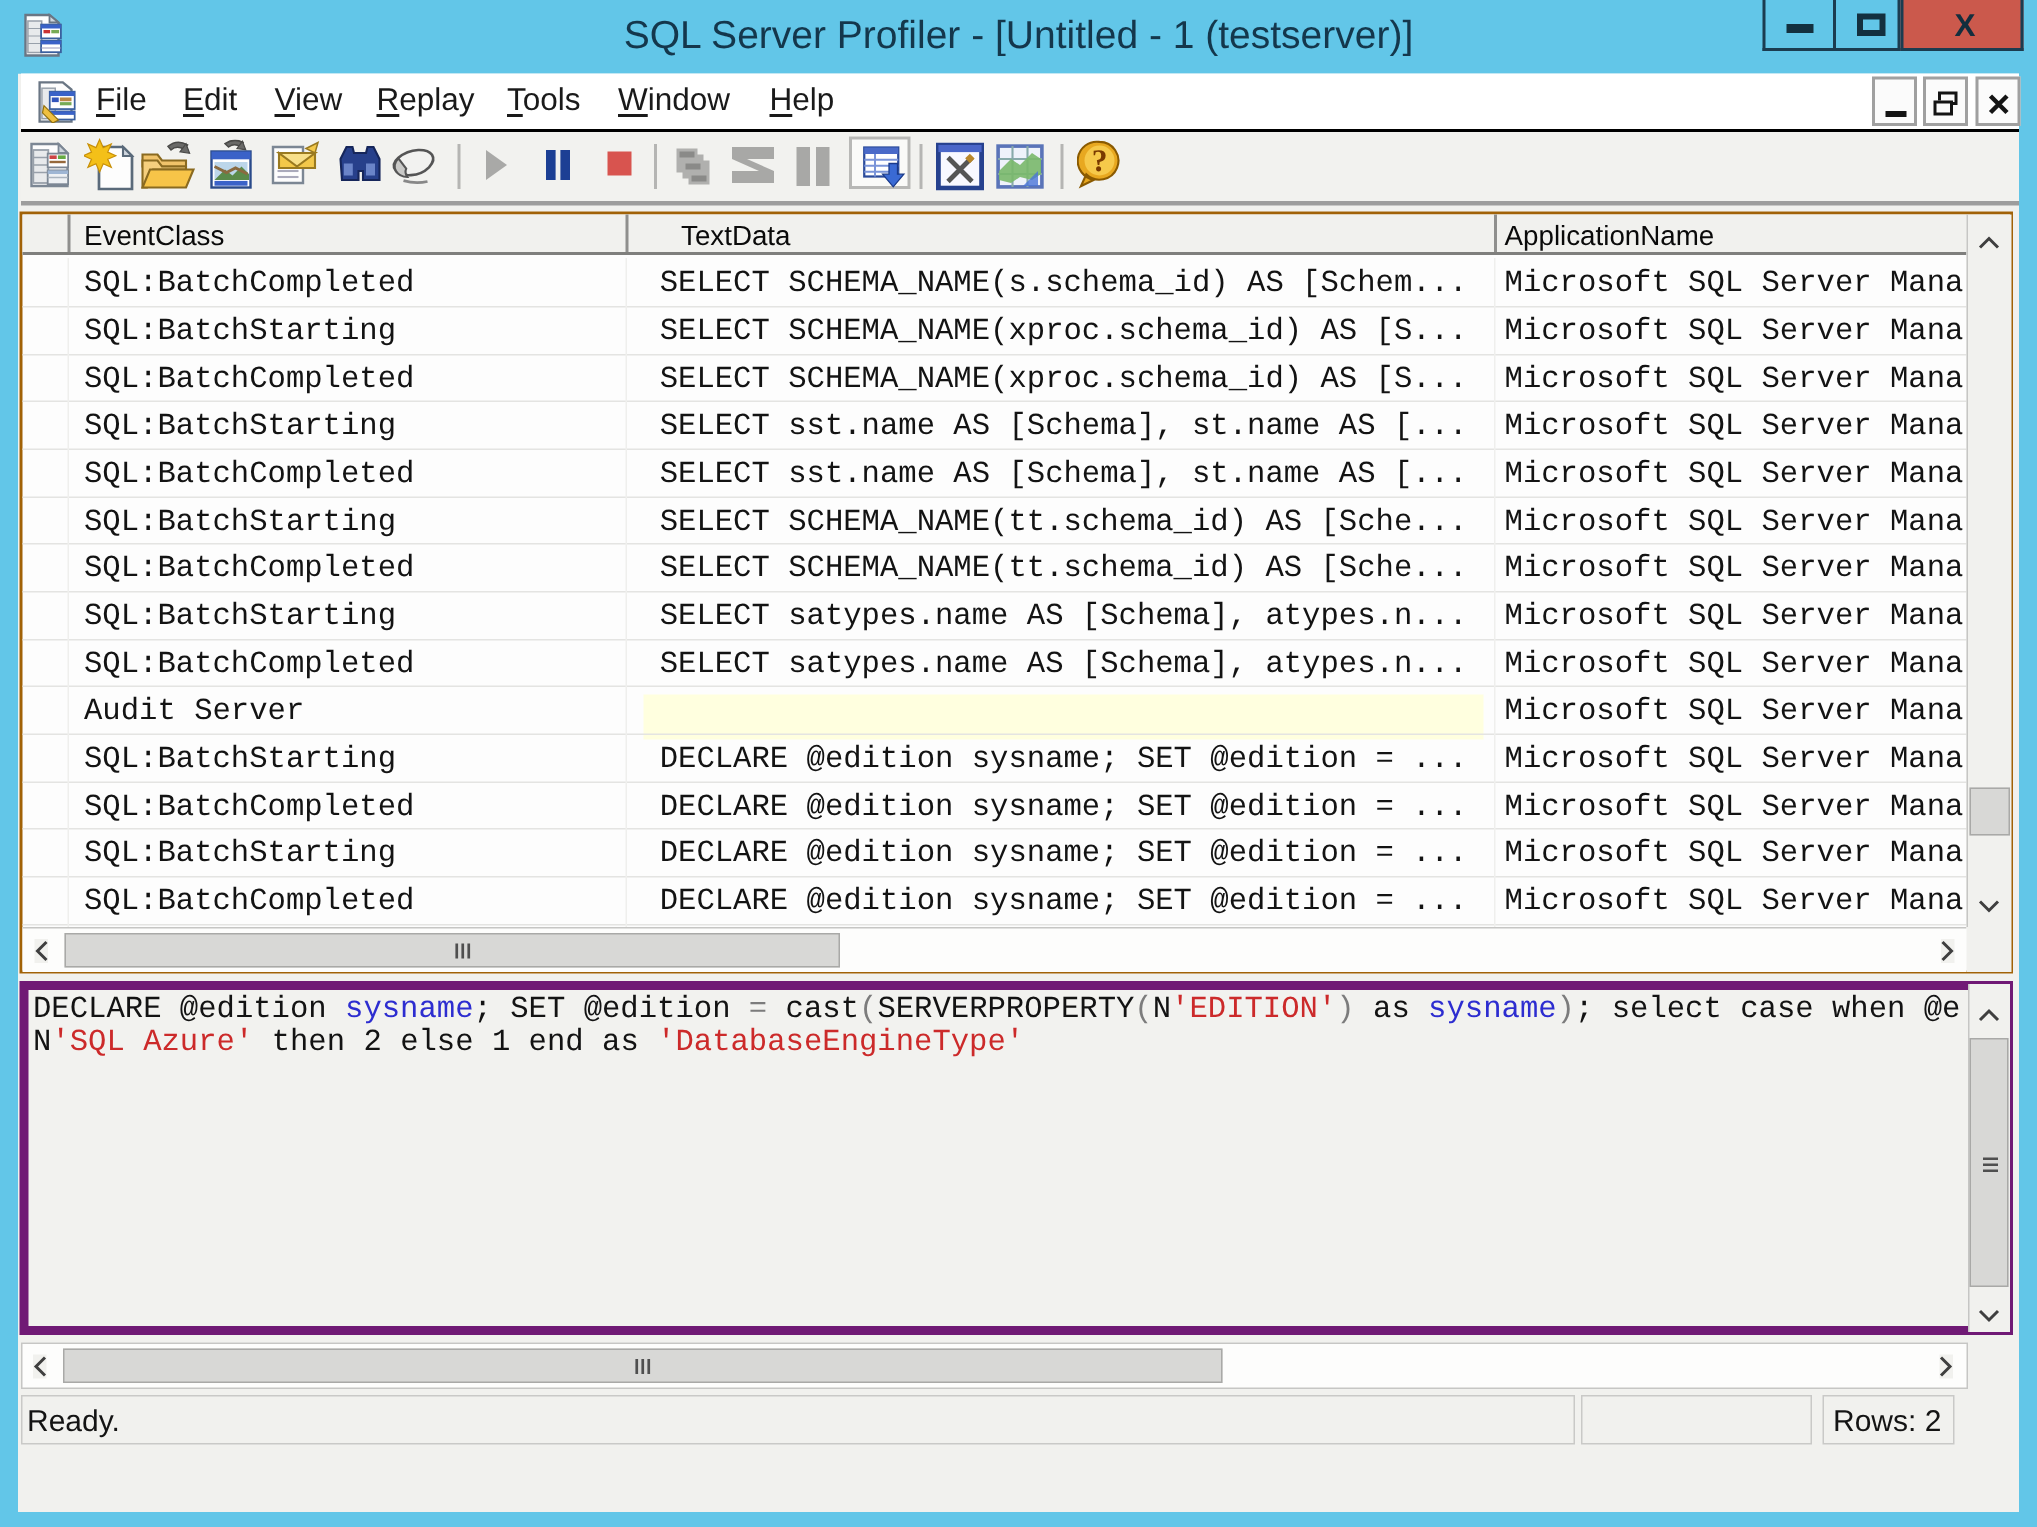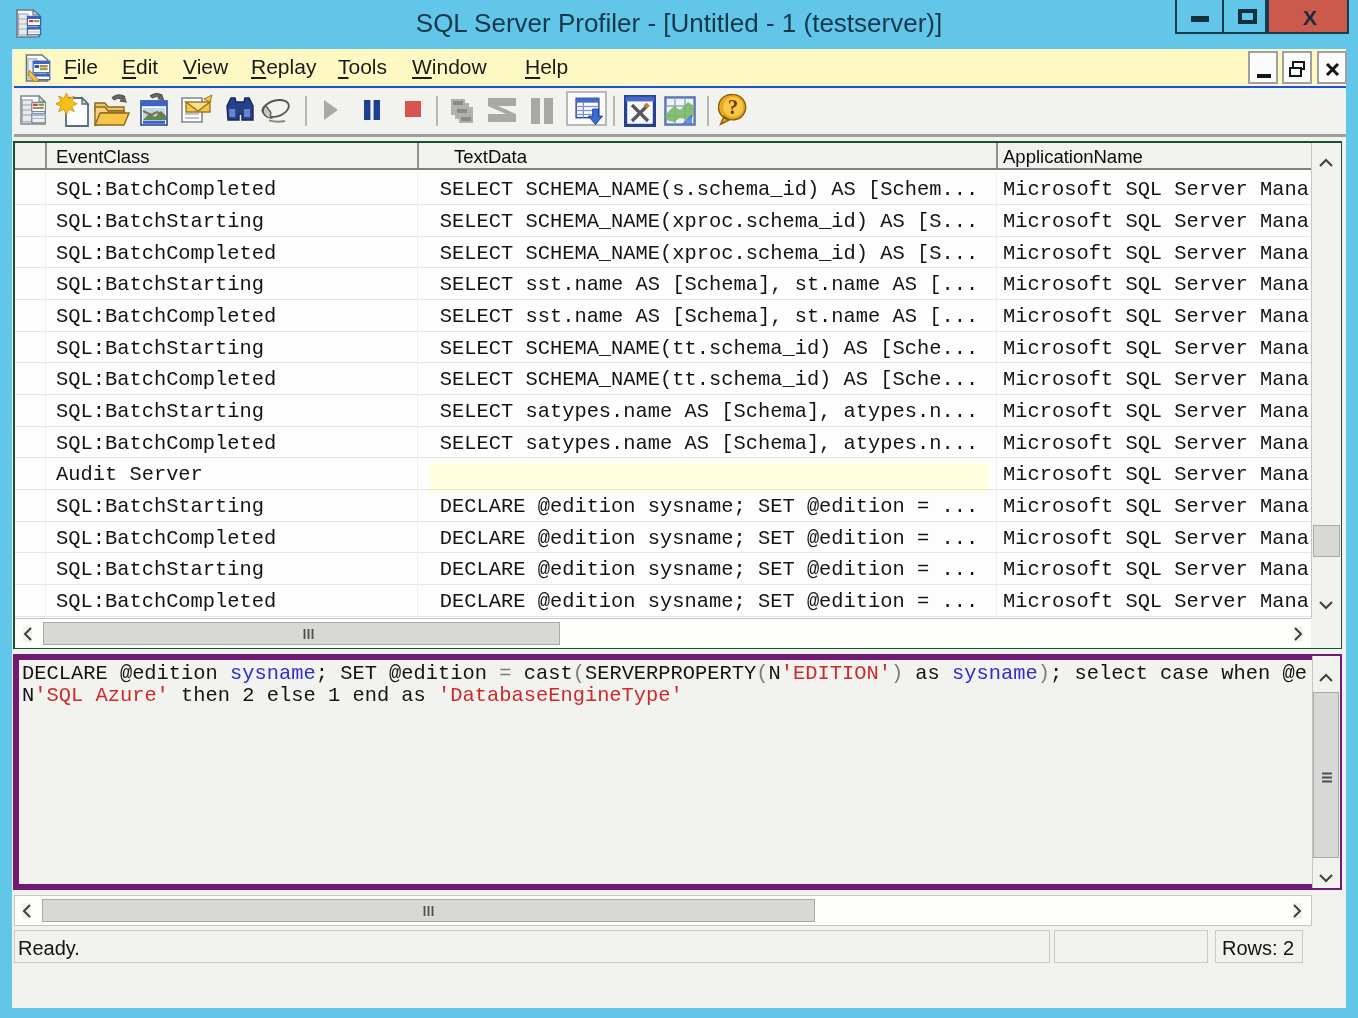--- a/index.html
+++ b/index.html
@@ -16,31 +16,31 @@
   left:0; right:0; top:8px; text-align:center;
   font-size:26px; color:#14374c; letter-spacing:0px;
 }
 
 .wbtn { position:absolute; top:0; height:34px; border:2px solid #1b3c50; border-top:none; }
 #wbtn-min { left:1175px; width:49px; }
 #wbtn-max { left:1222px; width:45px; border-left:none;}
 #wbtn-close { left:1267px; width:82px; background:#cb594c; }
 .wglyph { position:absolute; color:#132e3e; font-weight:bold; }
 
-#menubar { left:14px; top:49px; width:1332px; height:39px; background:#fef9c3; border-bottom:2px solid #1d4ed8; }
+#menubar { left:14px; top:49px; width:1332px; height:39px; background:#ffffff; border-bottom:2px solid #000000; }
 .menuitem { position:absolute; top:6px; font-size:21px; color:#1a1a1a; }
 .menuitem u { text-decoration-thickness:2px; text-underline-offset:3px; }
 
 .mdibtn { position:absolute; top:2px; width:30px; height:33px; background:#fbfbfb; border:2px solid #a0a0a0; color:#222; }
 
 #toolbar { left:14px; top:88px; width:1332px; height:49px; background:#f2f2ef; border-bottom:3px solid #9d9d9d; }
 .tsep { position:absolute; top:8px; width:2px; height:30px; background:#b5b5b3; }
 .ticon { position:absolute; top:7px; }
 
-#grid { left:13px; top:141px; width:1329px; height:508px; background:#fdfdfd; border:2px solid #14532d; }
+#grid { left:13px; top:141px; width:1329px; height:508px; background:#fdfdfd; border:2px solid #a16207; }
 #gridheader { left:0px; top:0px; width:1296px; height:27px; background:#f1f1ee; border-bottom:2px solid #7f7f7d; }
 .hsep { position:absolute; top:0px; width:2px; height:25px; background:#8f8f8d; }
 .htext { position:absolute; top:3px; font-size:18.5px; color:#0a0a0a; }
 .grow { position:absolute; left:0; width:1296px; height:32px; font-family:"Liberation Mono", monospace; font-size:20.4px; color:#131313;text-align:center; }
 .grow .c1 { position:absolute; left:41px; top:3px; }
 .grow .c2 { position:absolute; left:414px; top:3px; width:560px; overflow:hidden; white-space:nowrap;}
 .grow .c3 { position:absolute; left:986px; top:3px; width:310px; overflow:hidden; white-space:nowrap;}
 .rowline { position:absolute; left:0; width:1296px; height:1px; background:#e4e4e2; }
 .vline { position:absolute; top:29px; width:1px; height:446px; background:#efefed; }
 
@@ -104,21 +104,21 @@
       <rect x="4.5" y="11" width="8.6" height="2.8" fill="#fff" stroke="#3a5f9e" stroke-width="0.6"></rect>
       <rect x="4.5" y="11" width="8.6" height="1.2" fill="#3a62c8"></rect>
       <path d="M2.5 9 l5 5 -2 1 -3.5-3.5 z" fill="#f0c040" stroke="#907010" stroke-width="0.4"></path>
     </svg>
     <div class="menuitem" style="left:50px;"><u>F</u>ile</div>
     <div class="menuitem" style="left:108px;"><u>E</u>dit</div>
     <div class="menuitem" style="left:169px;"><u>V</u>iew</div>
     <div class="menuitem" style="left:237px;"><u>R</u>eplay</div>
     <div class="menuitem" style="left:324px;"><u>T</u>ools</div>
     <div class="menuitem" style="left:398px;"><u>W</u>indow</div>
-    <div class="menuitem" style="left:499px;margin-left:12px;"><u>H</u>elp</div>
+    <div class="menuitem" style="left:499px;"><u>H</u>elp</div>
     <div class="mdibtn" style="left:1234px;">
         <div style="position:absolute;left:7px;top:21px;width:14px;height:4px;background:#141414;"></div>
       </div>
     <div class="mdibtn" style="left:1268px;">
         <div style="position:absolute;left:8px;top:8px;width:13px;height:9px;border:2px solid #141414;"></div>
         <div style="position:absolute;left:5px;top:14px;width:13px;height:10px;border:2px solid #141414;background:#fbfbfb;"></div>
       </div>
     <div class="mdibtn" style="left:1303px;">
         <svg style="position:absolute;left:6px;top:9px;" width="15" height="15" viewBox="0 0 15 15">
           <path d="M2 2 L13 13 M13 2 L2 13" stroke="#141414" stroke-width="3"></path>

